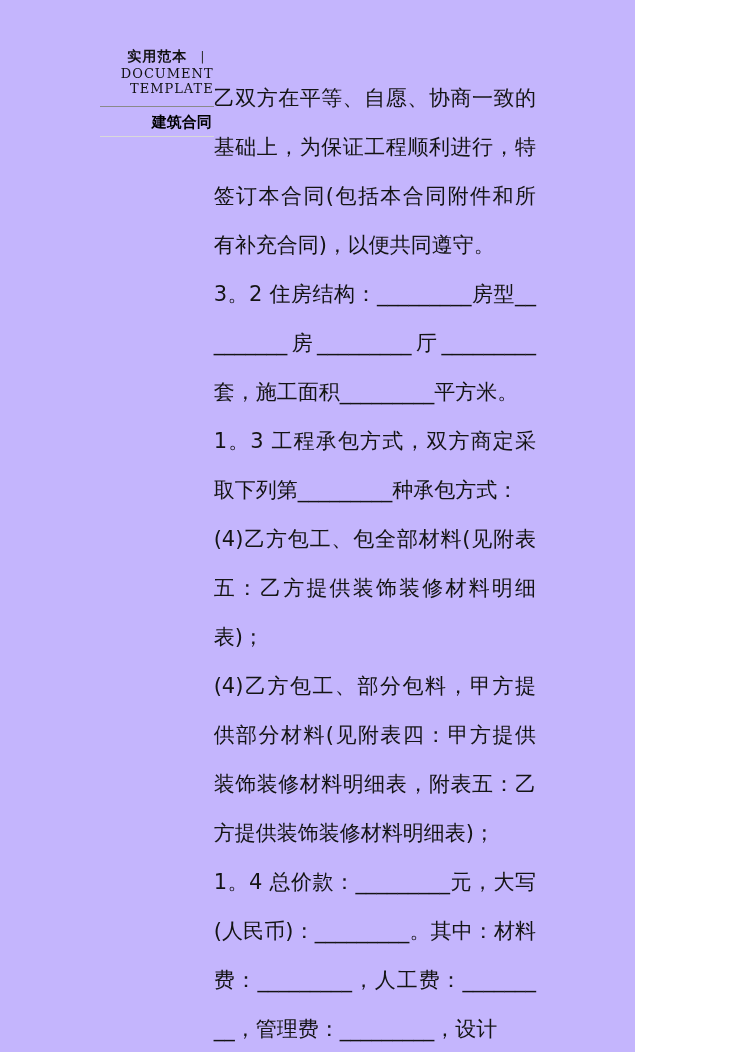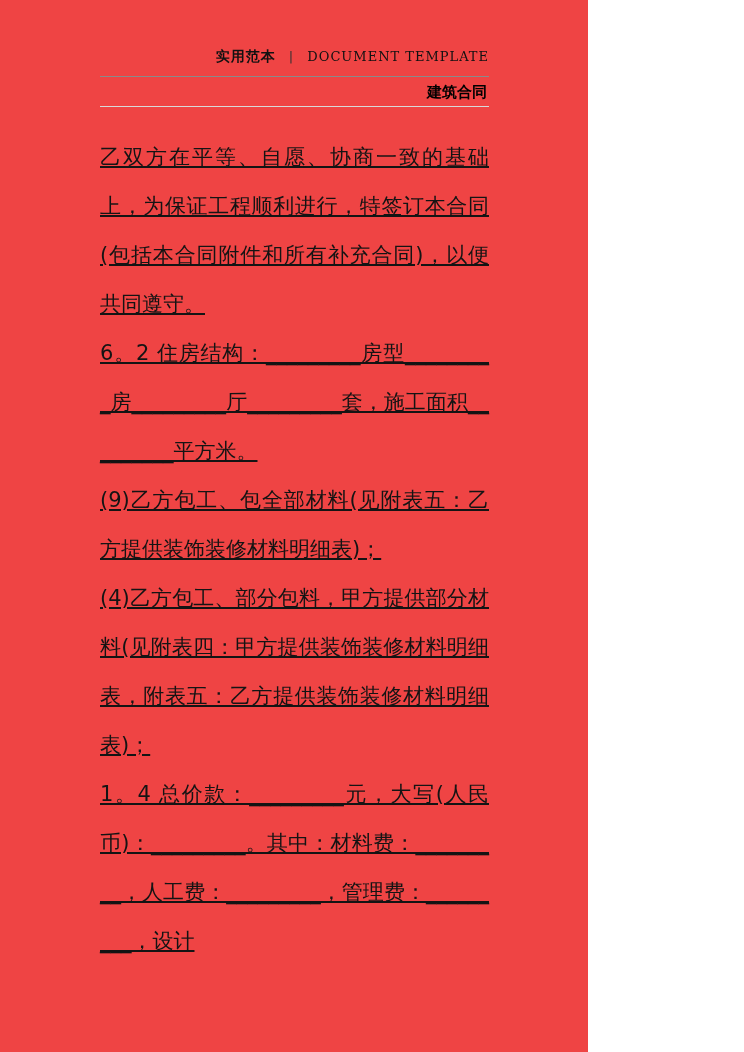--- a/index.html
+++ b/index.html
@@ -5,26 +5,26 @@
   * { box-sizing: border-box; margin: 0; padding: 0; }
   html, body { background: #ffffff; }
   body {
     width: 744px;
     height: 1052px;
     font-family: "DejaVu Sans", "Liberation Sans", sans-serif;
     color: #1b1b1b;
     overflow: hidden;
   }
   .page {
-    width: 588px;
+    width: 635px;
     height: 1052px;
     padding: 48px 99px 30px 100px;
     display: flex;
-    flex-direction: column;
-    background: #ef4444;
+    flex-direction: row;
+    background: #c4b5fd;
   }
   
   .doc-header { width: 100%; }
   .brand-line {
     text-align: right;
     font-size: 13px;
     letter-spacing: 1px;
     color: #111;
     padding-bottom: 10px;
   }
@@ -46,39 +46,40 @@
   }
   .rule.thin { border-top: 1px solid #d9d9d9; }
   
   .doc-body {
     margin-top: 26px;
     font-size: 21px;
     line-height: 49px;
     text-align: justify;
     color: #141414;
   }
-  .doc-body p { margin: 0; word-break: break-all; text-decoration: underline; }
+  .doc-body p { margin: 0; word-break: break-all; }
 </style>
 </head>
 <body>
 
 <div class="page">
 
   <header class="doc-header">
     <div class="brand-line">
       <span class="brand-cn">实用范本</span>
       <span class="brand-sep">|</span>
       <span class="brand-en">DOCUMENT TEMPLATE</span>
     </div>
     <div class="rule"></div>
     <div class="category">建筑合同</div>
     <div class="rule thin"></div>
   </header>
 
   <main class="doc-body">
     <p>乙双方在平等、自愿、协商一致的基础上，为保证工程顺利进行，特签订本合同(包括本合同附件和所有补充合同)，以便共同遵守。</p>
-    <p>6。2 住房结构：_________房型_________房_________厅_________套，施工面积_________平方米。</p>
-    <p>(9)乙方包工、包全部材料(见附表五：乙方提供装饰装修材料明细表)；</p>
+    <p>3。2 住房结构：_________房型_________房_________厅_________套，施工面积_________平方米。</p>
+    <p>1。3 工程承包方式，双方商定采取下列第_________种承包方式：</p>
+    <p>(4)乙方包工、包全部材料(见附表五：乙方提供装饰装修材料明细表)；</p>
     <p>(4)乙方包工、部分包料，甲方提供部分材料(见附表四：甲方提供装饰装修材料明细表，附表五：乙方提供装饰装修材料明细表)；</p>
     <p>1。4 总价款：_________元，大写(人民币)：_________。其中：材料费：_________，人工费：_________，管理费：_________，设计</p>
   </main>
 
 </div>
 
 </body></html>

